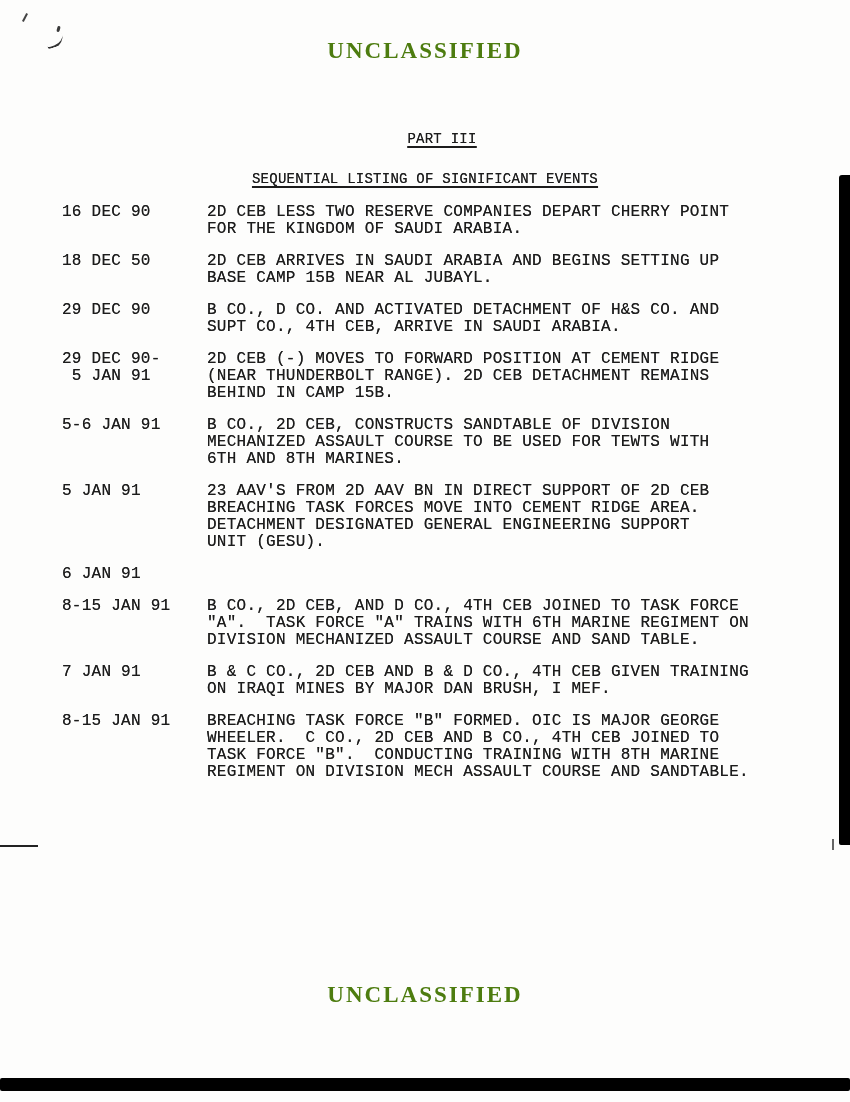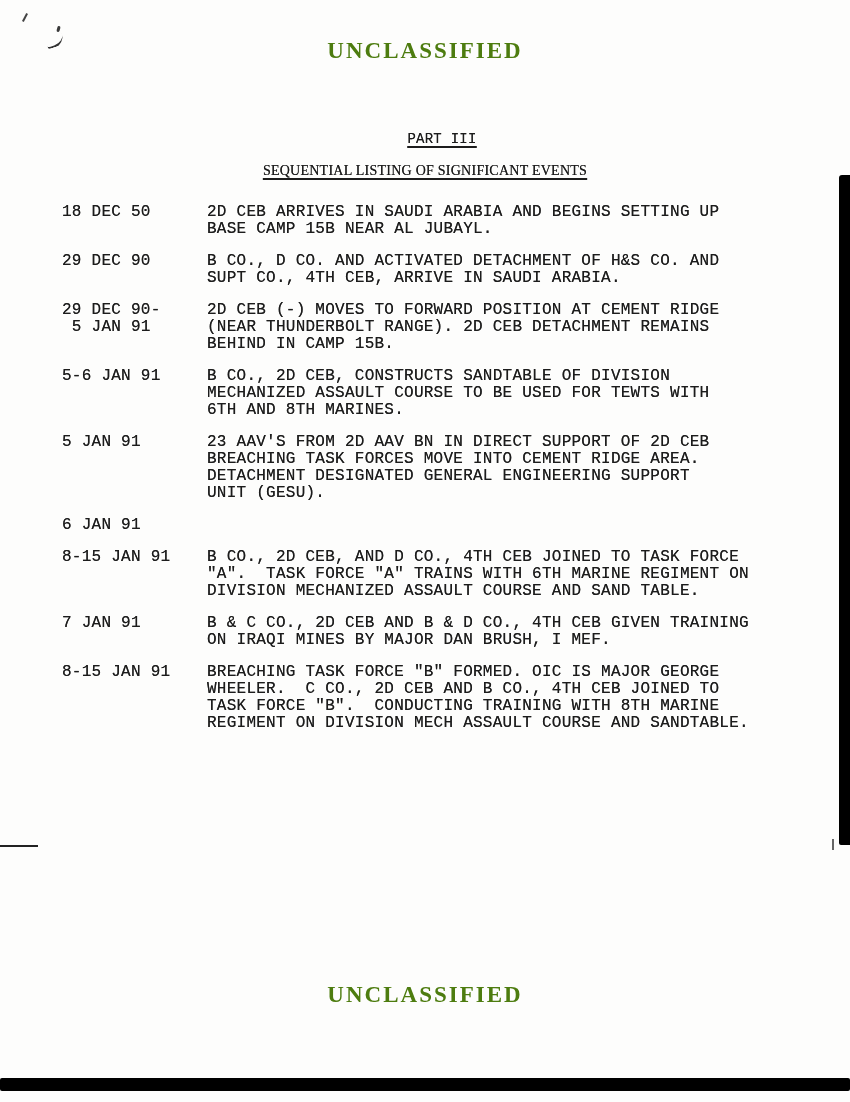--- a/index.html
+++ b/index.html
@@ -38,26 +38,25 @@
 
   .titles {
     position: absolute;
     top: 131px;
     left: 0;
     width: 850px;
     text-align: center;
   }
   .part-title {
     font-size: 14px;
-    margin-bottom: 16px;
+    margin-bottom: 24px;
     padding-left: 34px;
   }
   .section-title {
     font-size: 14px;
-    font-family: Liberation Serif, serif;
   }
   .u {
     text-decoration: underline;
     text-underline-offset: 3px;
     text-decoration-thickness: 1.5px;
   }
 
   .events {
     position: absolute;
     top: 204px;
@@ -142,20 +141,25 @@
   <div class="pen-mark pen-mark-3"></div>
 
   <h1 class="classification top">UNCLASSIFIED</h1>
 
   <div class="titles">
     <div class="part-title typewriter u">PART III</div>
     <div class="section-title typewriter u">SEQUENTIAL LISTING OF SIGNIFICANT EVENTS</div>
   </div>
 
   <div class="events typewriter">
+  <div class="event-row">
+    <div class="event-date">16 DEC 90</div>
+    <div class="event-text">2D CEB LESS TWO RESERVE COMPANIES DEPART CHERRY POINT
+FOR THE KINGDOM OF SAUDI ARABIA.</div>
+  </div>
 
   <div class="event-row">
     <div class="event-date">18 DEC 50</div>
     <div class="event-text">2D CEB ARRIVES IN SAUDI ARABIA AND BEGINS SETTING UP
 BASE CAMP 15B NEAR AL JUBAYL.</div>
   </div>
 
 
   <div class="event-row">
     <div class="event-date">29 DEC 90</div>

